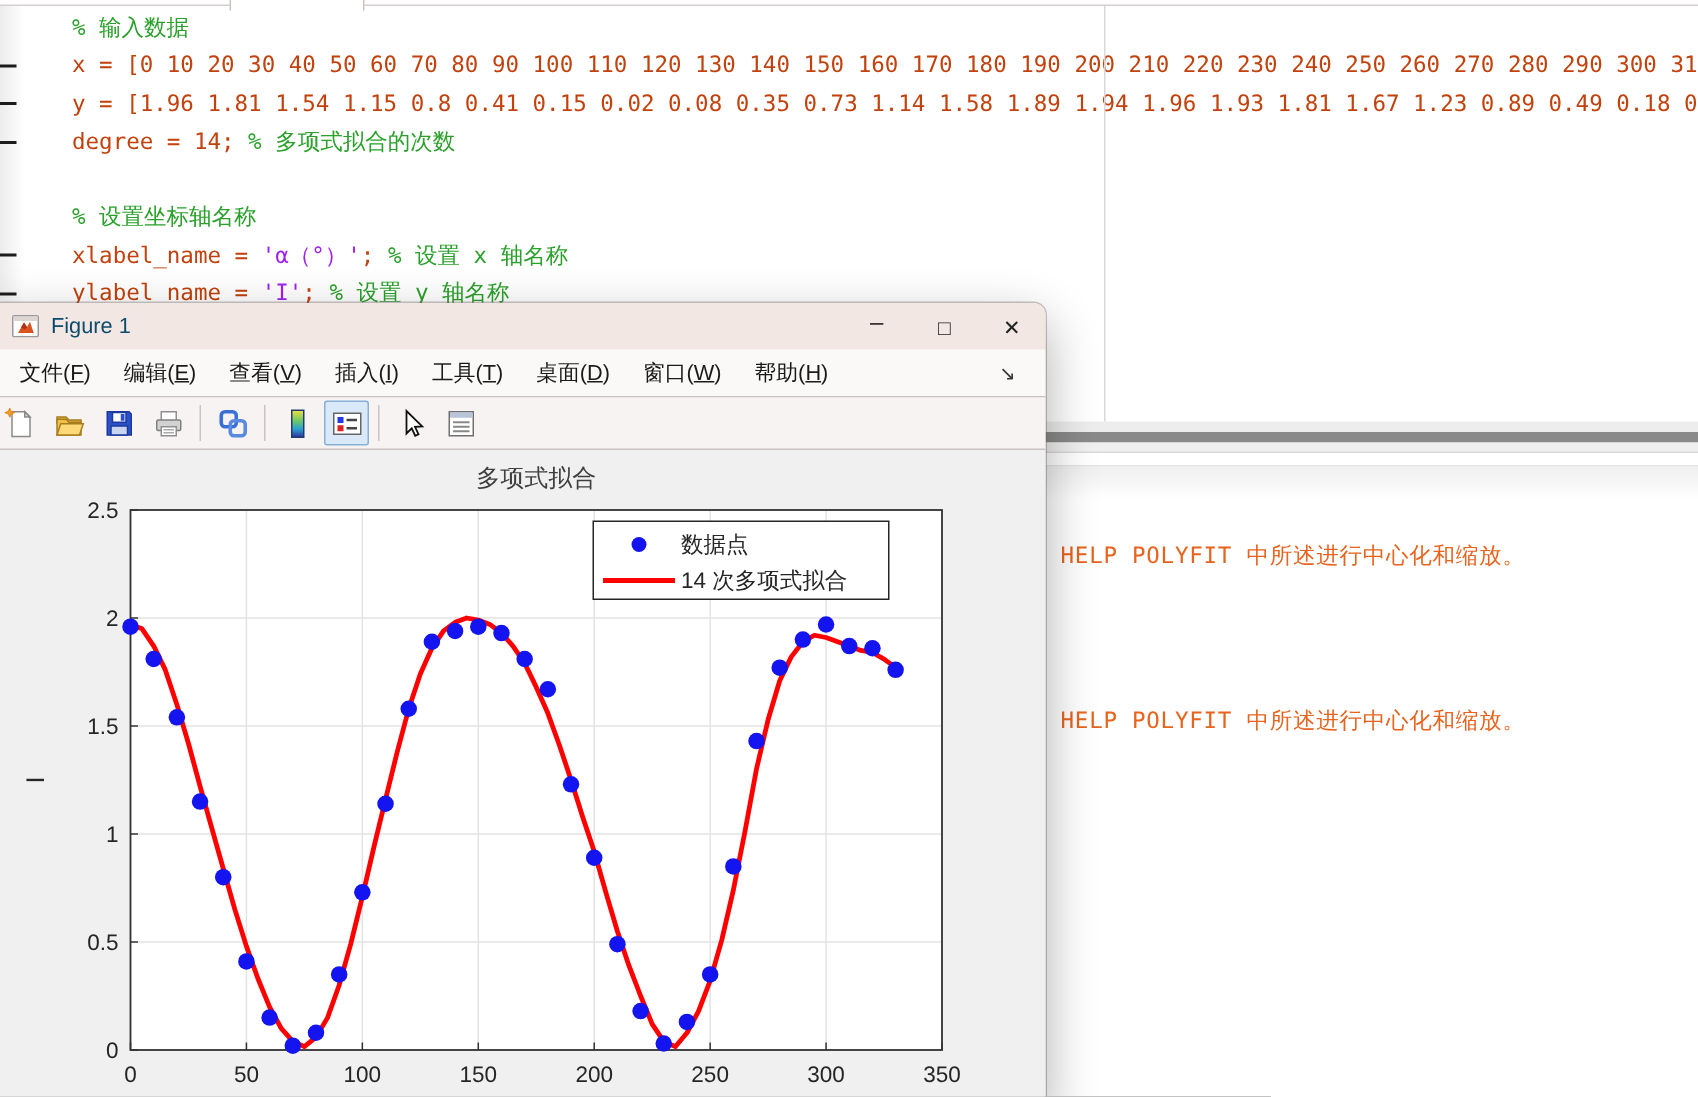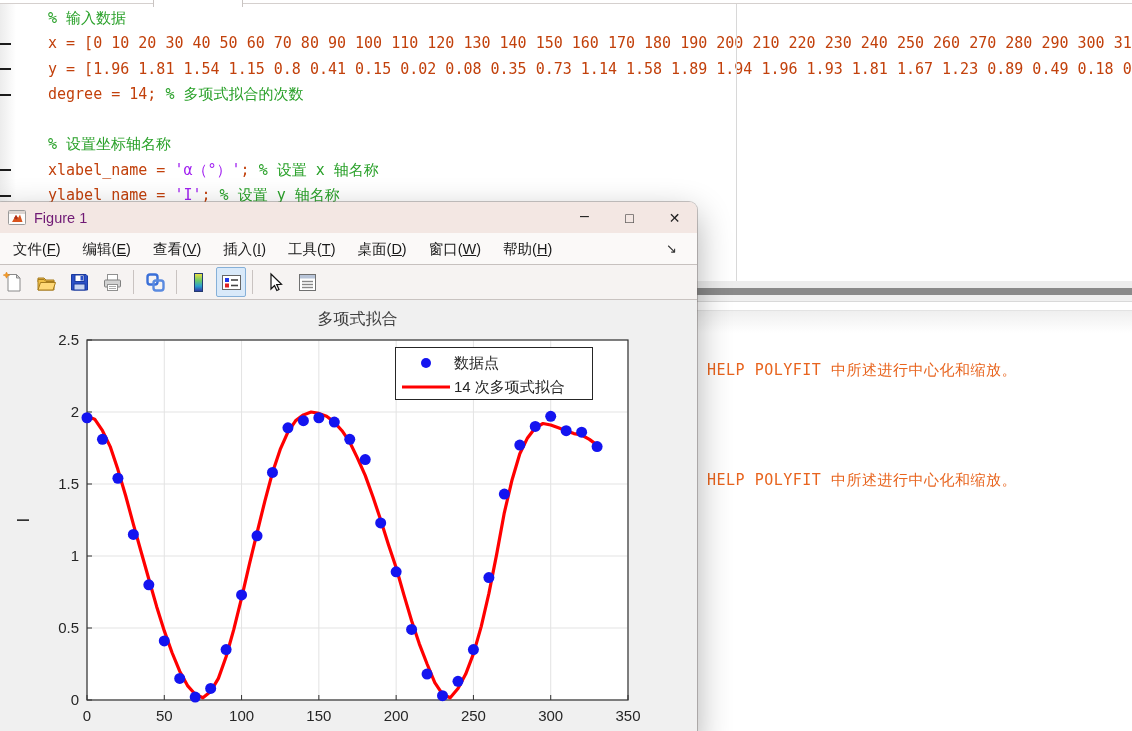--- a/index.html
+++ b/index.html
@@ -36,21 +36,21 @@
   .warn1{top:59px;} .warn2{top:169px;}
 
   
   .figwin{position:absolute;left:-6px;top:202px;width:703px;height:540px;
           border-radius:8px 8px 0 0;background:#f0f0f0;
           box-shadow:0 12px 34px rgba(0,0,0,.32),0 0 0 1px rgba(125,115,112,.4);
           display:flex;flex-direction:column;}
   .titlebar{height:31px;flex:0 0 31px;background:#f3e7e3;border-radius:8px 8px 0 0;
             display:flex;align-items:center;padding-left:14px;}
   .fig-icon{width:18px;height:15px;margin-right:8px;flex:0 0 auto;}
-  .win-title{font-size:14.5px;color:#701a75;}
+  .win-title{font-size:14.5px;color:#0c4a6e;}
   .winbtns{margin-left:auto;display:flex;height:31px;}
   .winbtn{width:45px;height:31px;display:flex;align-items:center;justify-content:center;
           font-size:14px;color:#222;cursor:default;}
   .winbtn.min span{position:relative;top:-2px;font-size:16px;}
   .menubar{height:31px;flex:0 0 31px;background:#fbf9f8;display:flex;align-items:center;
            padding:0 8px;border-bottom:1px solid #c7c1bf;font-size:14.5px;color:#1a1a1a;}
   .menu-item{padding:16px 11px;line-height:30px;}
   .menu-item u{text-decoration:underline;}
   .dock-arrow{margin-left:auto;padding-right:12px;font-size:13px;color:#333;}
   .toolbar{height:34px;flex:0 0 34px;background:#f6f3f2;border-bottom:1px solid #c9c3c1;

